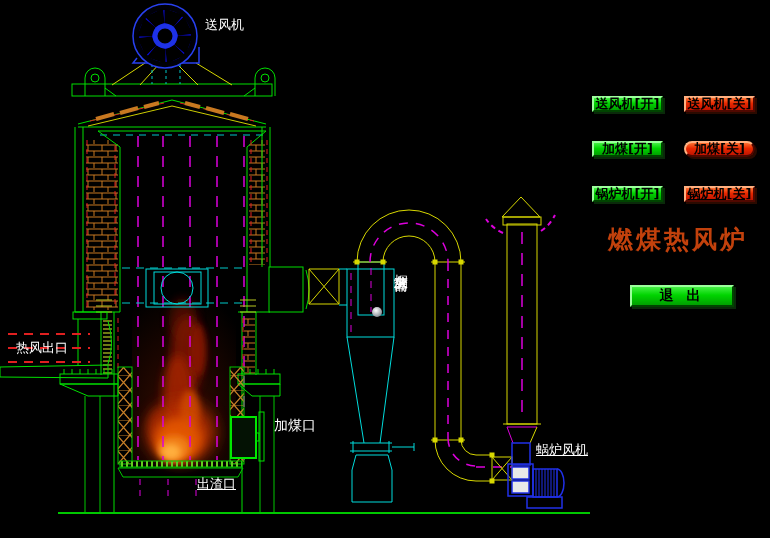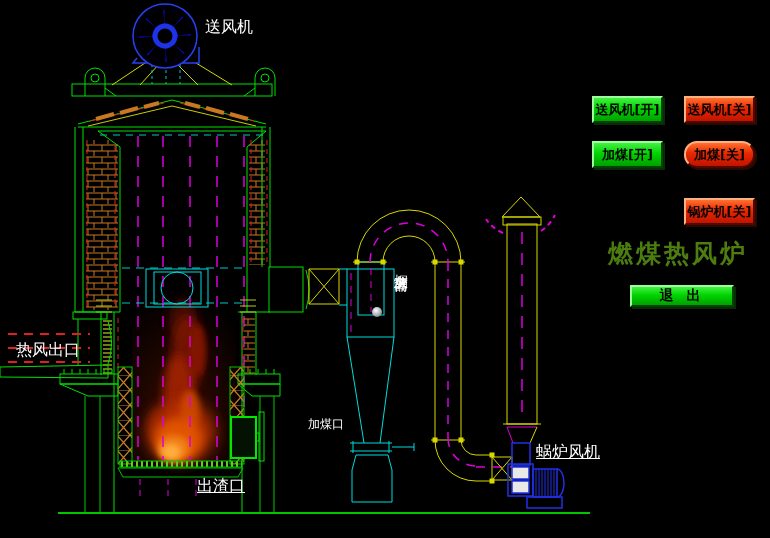--- a/index.html
+++ b/index.html
@@ -1,34 +1,34 @@
 <!DOCTYPE html>
 <html><head>
 <meta charset="utf-8">
 <style>
   html,body{margin:0;padding:0;background:#000;}
   .stage{position:relative;width:770px;height:538px;background:#000;overflow:hidden;
          font-family:"DejaVu Sans",sans-serif;}
   .stage svg{position:absolute;left:0;top:0;}
-  .lbl{position:absolute;color:#fff;font-size:16px;line-height:1.1;white-space:nowrap;}
+  .lbl{position:absolute;color:#fff;font-size:13px;line-height:1.1;white-space:nowrap;}
   .lbl-vert{writing-mode:vertical-rl;text-orientation:upright;font-size:14px;letter-spacing:1px;white-space:normal;}
-  .btn{position:absolute;width:71px;height:27px;display:flex;align-items:center;justify-content:center;
+  .btn{position:absolute;width:71px;height:16px;display:flex;align-items:center;justify-content:center;
        font-size:13px;font-weight:bold;color:#000;cursor:default;box-sizing:border-box;}
   .btn-green{background:linear-gradient(180deg,#44f044 0%,#00d400 45%,#00a000 100%);
        border-top:2px solid #9cff9c;border-left:2px solid #9cff9c;
        border-right:2px solid #004400;border-bottom:2px solid #004400;
        box-shadow:2px 2px 0 #0a2a0a;}
   .btn-red{background:linear-gradient(180deg,#ff7030 0%,#e82800 45%,#c01400 100%);
        border-top:2px solid #ffb080;border-left:2px solid #ffb080;
        border-right:2px solid #500800;border-bottom:2px solid #500800;
        box-shadow:2px 2px 0 #2a0a00;}
   .b1{left:592px;top:96px;} .b2{left:684px;top:96px;}
   .b3{left:592px;top:141px;} .b4{left:684px;top:141px;border-radius:13px;}
-  .b5{left:592px;top:186px;} .b6{left:684px;top:198px;}
-  .title{position:absolute;left:608px;top:237px;color:#4d7c0f;font-size:25px;font-weight:bold;letter-spacing:3px;}
+  .b5{left:592px;top:186px;} .b6{left:684px;top:186px;text-decoration:underline;}
+  .title{position:absolute;left:608px;top:223px;color:#c2410c;font-size:25px;font-weight:bold;letter-spacing:3px;}
   .exit{left:630px;top:285px;width:104px;height:22px;font-size:14px;letter-spacing:4px;}
 </style>
 </head>
 <body>
 
 <div class="stage">
 
 <svg width="770" height="538" viewBox="0 0 770 538">
   <defs>
     <radialGradient id="fireGlow" cx="45%" cy="72%" r="80%">
@@ -231,27 +231,28 @@
     <rect x="533" y="469" width="24" height="28"></rect>
     <path d="M536,469 V497 M539,469 V497 M542,469 V497 M545,469 V497 M548,469 V497 M551,469 V497 M554,469 V497" stroke-width="1"></path>
     <path d="M557,469 A7,14 0 0 1 557,497"></path>
     <rect x="527" y="497" width="35" height="11"></rect>
   </g>
 </svg>
 
 <div class="lbl" style="left:205px;top:18px;">送风机</div>
 <div class="lbl" style="left:16px;top:293px;margin-top:48px;">热风出口</div>
 <div class="lbl lbl-vert" style="left:393px;top:263px;height:84px;">烟灰分离器</div>
-<div class="lbl" style="left:274px;top:418px;font-size:12px;padding-left:34px;">加煤口</div>
+<div class="lbl" style="left:274px;top:418px;font-size:14px;">加煤口</div>
 <div class="lbl" style="left:197px;top:477px;text-decoration:underline;">出渣口</div>
 <div class="lbl" style="left:536px;top:443px;text-decoration:underline;">蜗炉风机</div>
 
 <div class="btn btn-green b1" role="button">送风机[开]</div>
 <div class="btn btn-red   b2" role="button">送风机[关]</div>
 <div class="btn btn-green b3" role="button">加煤[开]</div>
 <div class="btn btn-red   b4" role="button">加煤[关]</div>
+<div class="btn btn-green b5" role="button">锅炉机[开]</div>
 <div class="btn btn-red   b6" role="button">锅炉机[关]</div>
 
 <div class="title">燃煤热风炉</div>
 
 <div class="btn btn-green exit" role="button">退 出</div>
 
 </div>
 
 </body></html>

